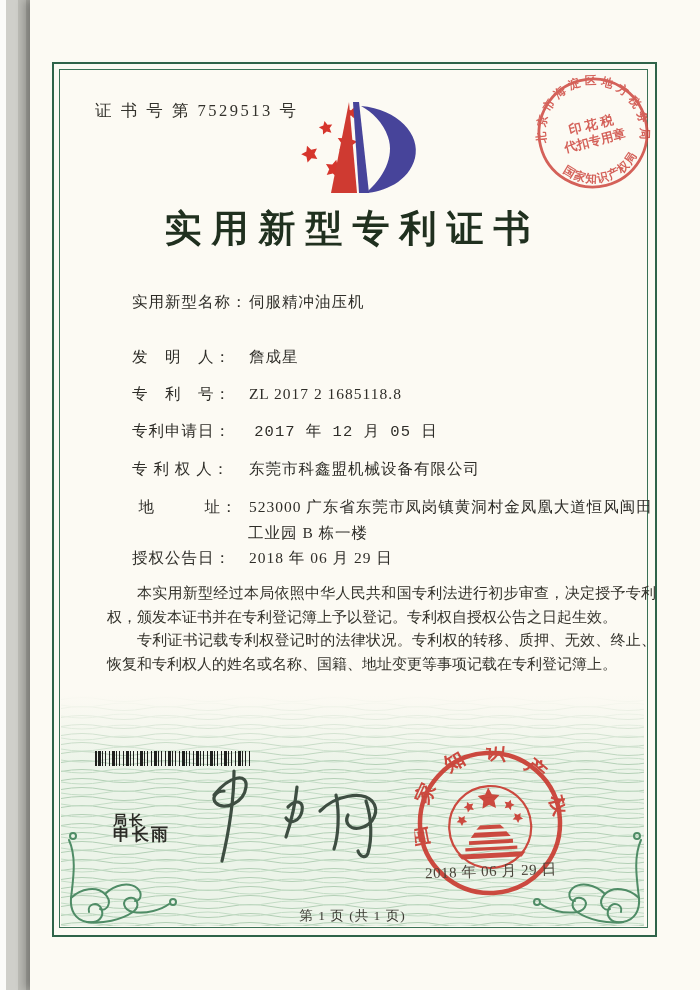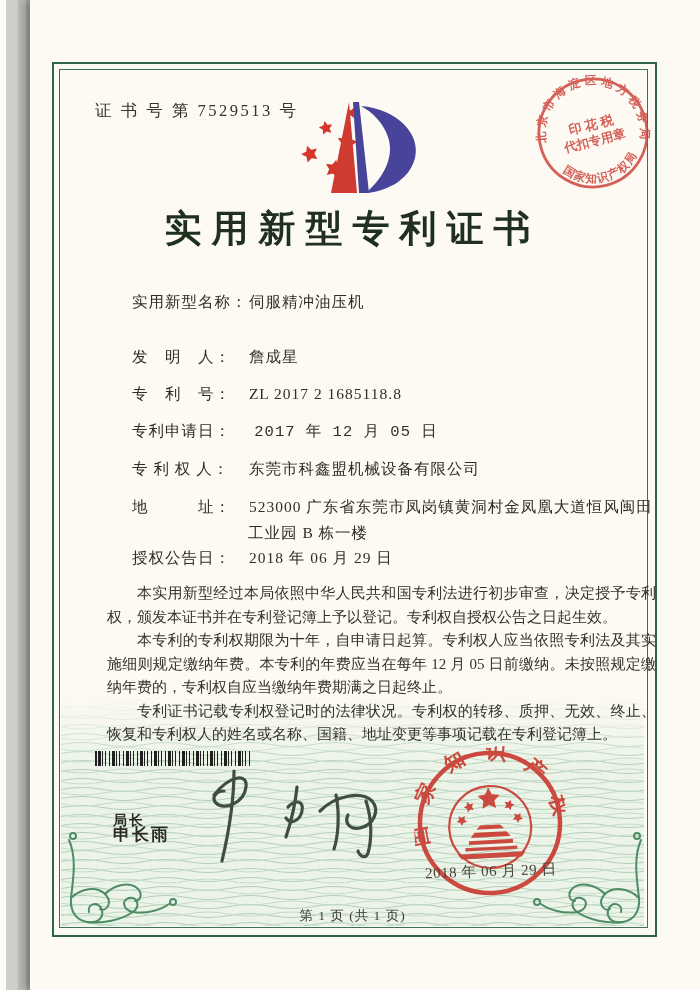--- a/index.html
+++ b/index.html
@@ -15,21 +15,21 @@
   .green-fade{position:absolute;left:61px;top:695px;width:583px;height:70px;
     background:linear-gradient(#fcfaf3,rgba(252,250,243,0));}
   .cert-no{position:absolute;left:95px;top:100px;font-size:16.5px;letter-spacing:2.5px;color:#33322c;}
   .logo{position:absolute;left:272px;top:96px;width:156px;height:110px;}
   .title{position:absolute;left:52px;width:601px;top:204px;text-align:center;
     font-size:37px;font-weight:700;letter-spacing:10px;color:#20301f;}
   .fields{position:absolute;left:95px;top:292px;width:548px;font-size:15.5px;color:#2e2d28;}
   .frow{position:absolute;left:0;white-space:nowrap;letter-spacing:1px;margin-left:37px;}
   .flabel{display:inline-block;width:112px;letter-spacing:1px;}
   .r1{top:0;} .r2{top:55px;} .r3{top:92px;} .r4{top:129px;font-family:Liberation Mono, monospace;} .r5{top:167px;}
-  .r6{top:205px;} .r6b{top:231px;left:116px;} .r7{top:256px;}
+  .r6{top:205px;text-align:center;} .r6b{top:231px;left:116px;} .r7{top:256px;}
   .grant-no-group{position:absolute;left:295px;top:0;}
   .body-text{position:absolute;left:95px;top:582px;width:549px;font-size:15px;line-height:23.5px;
     text-align:justify;color:#33322b;margin-left:12px;}
   .body-text p{margin:0;text-indent:2em;}
   .barcode{position:absolute;left:95px;top:751px;width:157px;height:15px;
     background:repeating-linear-gradient(90deg,#20201e 0 1.5px,transparent 1.5px 3px,
       #20201e 3px 6px,transparent 6px 7.5px,#20201e 7.5px 8.5px,transparent 8.5px 10px,
       #20201e 10px 11px,transparent 11px 14px);}
   .officer-title{position:absolute;left:113px;top:812px;font-family:"Liberation Sans","DejaVu Sans",sans-serif;
     font-weight:600;font-size:14px;color:#2b2b26;letter-spacing:2px;}
@@ -145,21 +145,20 @@
       <span>工业园 B 栋一楼</span>
     </div>
     <div class="frow r7">
       <span class="flabel">授权公告日：</span>
       <span>2018 年 06 月 29 日</span>
     </div>
   </div>
 
   <div class="body-text">
     <p>本实用新型经过本局依照中华人民共和国专利法进行初步审查，决定授予专利权，颁发本证书并在专利登记簿上予以登记。专利权自授权公告之日起生效。</p>
-    <p>本专利的专利权期限为十年，自申请日起算。专利权人应当依照专利法及其实施细则规定缴纳年费。本专利的年费应当在每年 12 月 05 日前缴纳。未按照规定缴纳年费的，专利权自应当缴纳年费期满之日起终止。</p>
     <p>专利证书记载专利权登记时的法律状况。专利权的转移、质押、无效、终止、恢复和专利权人的姓名或名称、国籍、地址变更等事项记载在专利登记簿上。</p>
   </div>
 
   <div class="barcode"></div>
 
   <div class="officer-title">局长</div>
   <div class="officer-name">申长雨</div>
 
   <svg class="signature" viewBox="0 0 190 105">
     <g fill="none" stroke="#3e4e42" stroke-width="3.2" stroke-linecap="round">

